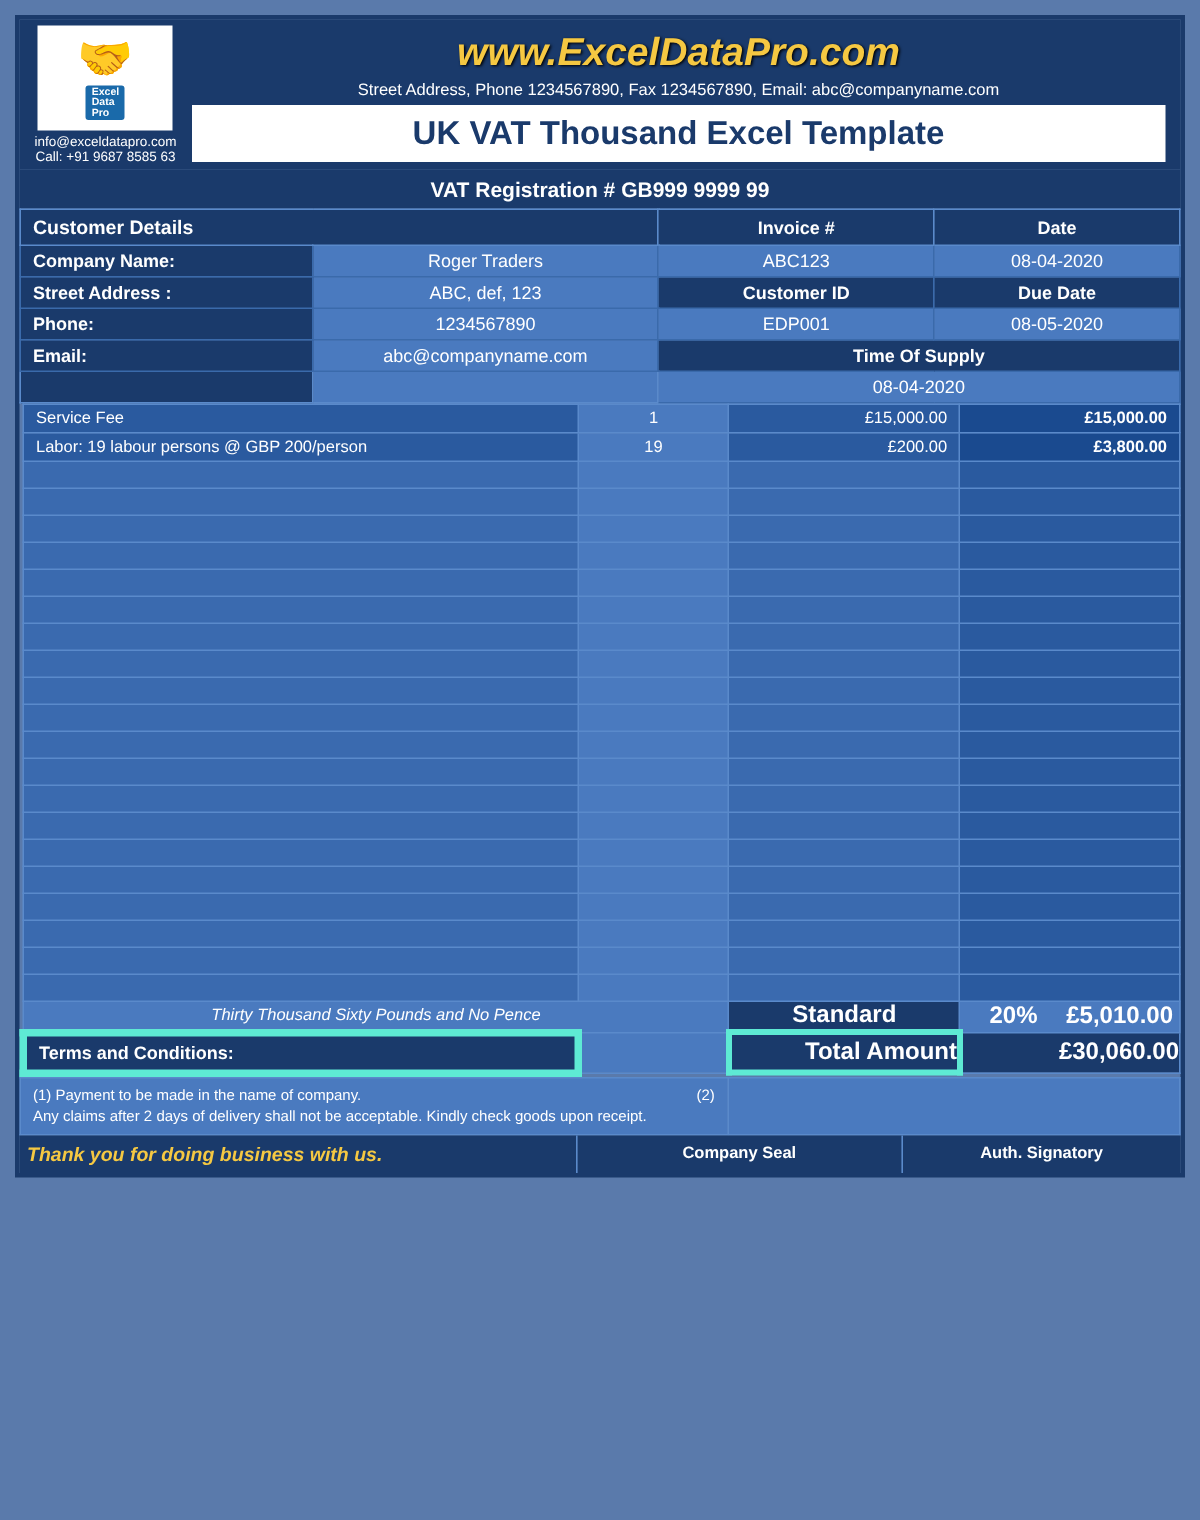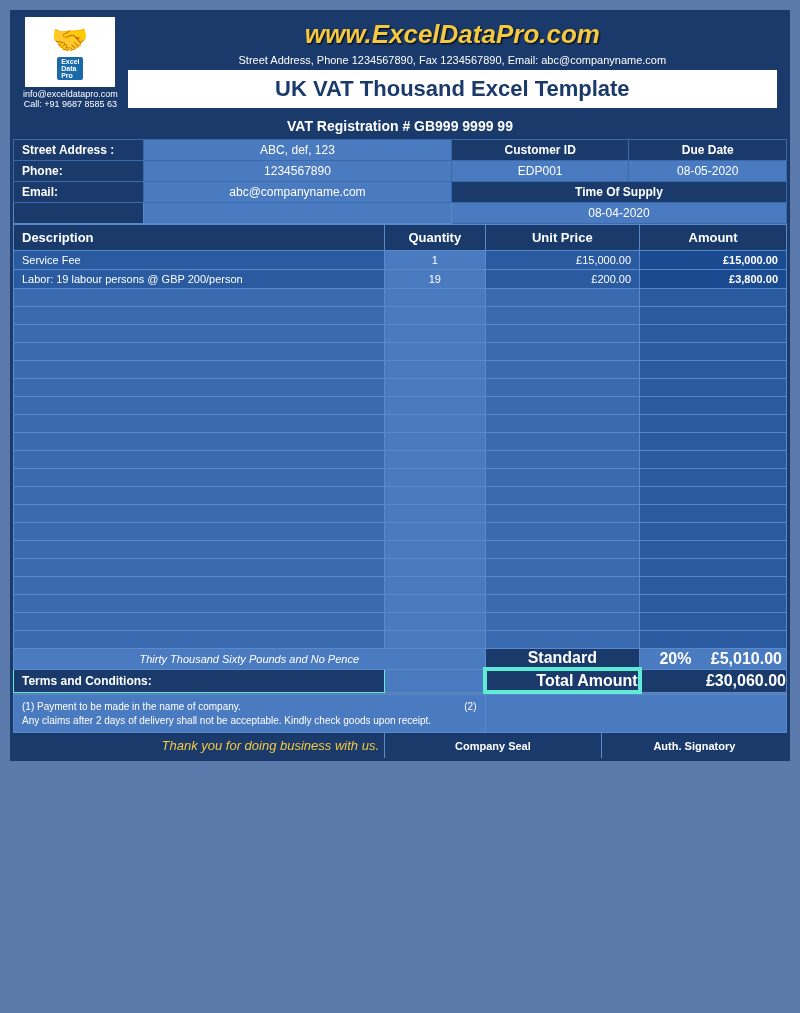--- a/index.html
+++ b/index.html
@@ -191,22 +191,22 @@
       font-weight: bold;
       font-size: 12px;
       padding: 4px 8px;
     }
     .footer-row {
       background: #1a3a6b;
     }
     .footer-italic {
       color: #f5c842;
       font-style: italic;
-      font-weight: normal;
-      text-align: right;
+      font-weight: bold;
+      text-align: left;
       font-size: 13px;
       padding: 5px;
     }
     .footer-seal {
       color: white;
       text-align: center;
       font-size: 11px;
       font-weight: bold;
       padding: 5px;
       border-left: 1px solid #5a8acb;
@@ -245,20 +245,31 @@
       </div>
     </div>
   </div>
 
   <div class="vat-reg-row">
     <span>VAT Registration # GB999 9999 99</span>
   </div>
 
   <table class="main-table">
     <tbody>
+        <tr>
+      <td colspan="4" class="section-header" style="border:1px solid #5a8acb; width:55%;">Customer Details</td>
+      <td class="invoice-detail-label" style="border:1px solid #5a8acb;">Invoice #</td>
+      <td class="invoice-detail-label" style="border:1px solid #5a8acb;">Date</td>
+    </tr>
+    <tr class="customer-row">
+      <td class="label-cell" style="width:120px;">Company Name:</td>
+      <td colspan="3" class="value-cell">Roger Traders</td>
+      <td class="invoice-detail-value">ABC123</td>
+      <td class="invoice-detail-value">08-04-2020</td>
+    </tr>
     <tr class="customer-row">
       <td class="label-cell">Street Address :</td>
       <td colspan="3" class="value-cell">ABC, def, 123</td>
       <td class="invoice-detail-label">Customer ID</td>
       <td class="invoice-detail-label">Due Date</td>
     </tr>
     <tr class="customer-row">
       <td class="label-cell">Phone:</td>
       <td colspan="3" class="value-cell">1234567890</td>
       <td class="invoice-detail-value">EDP001</td>
@@ -278,26 +289,20 @@
     </table>
 
   <table class="main-table">
     <colgroup>
       <col style="width:48%">
       <col style="width:13%">
       <col style="width:20%">
       <col style="width:19%">
     </colgroup>
     <tbody>
-        <tr>
-      <td class="col-header left-align">Description</td>
-      <td class="col-header">Quantity</td>
-      <td class="col-header">Unit Price</td>
-      <td class="col-header">Amount</td>
-    </tr>
 
     <tr class="data-row">
       <td class="desc-cell">Service Fee</td>
       <td class="qty-cell">1</td>
       <td class="price-cell">£15,000.00</td>
       <td class="amount-cell">£15,000.00</td>
     </tr>
 
     <tr class="data-row">
       <td class="desc-cell">Labor: 19 labour persons @ GBP 200/person</td>
@@ -432,21 +437,21 @@
     <tr>
       <td colspan="2" class="words-cell" style="border:1px solid #5a8acb;">Thirty  Thousand Sixty  Pounds and No Pence</td>
       <td class="standard-cell" style="border:1px solid #5a8acb;">Standard</td>
       <td style="border:1px solid #5a8acb; background:#4a7abf; color:white; text-align:center; font-weight:bold;">
         <span>20%</span>
         <span style="float:right; margin-right:4px;">£5,010.00</span>
       </td>
     </tr>
 
     <tr>
-      <td class="terms-header" style="border:1px solid #5eead4;">Terms and Conditions:</td>
+      <td class="terms-header" style="border:5px solid #5eead4;">Terms and Conditions:</td>
       <td style="border:1px solid #5a8acb; background:#4a7abf;"></td>
       <td class="total-label" style="border:4px solid #5eead4;">Total Amount</td>
       <td class="total-value" style="border:1px solid #5a8acb;">£30,060.00</td>
     </tr>
   </tbody>
     </table>
 
   <table class="main-table">
     <colgroup>
       <col style="width:61%">

